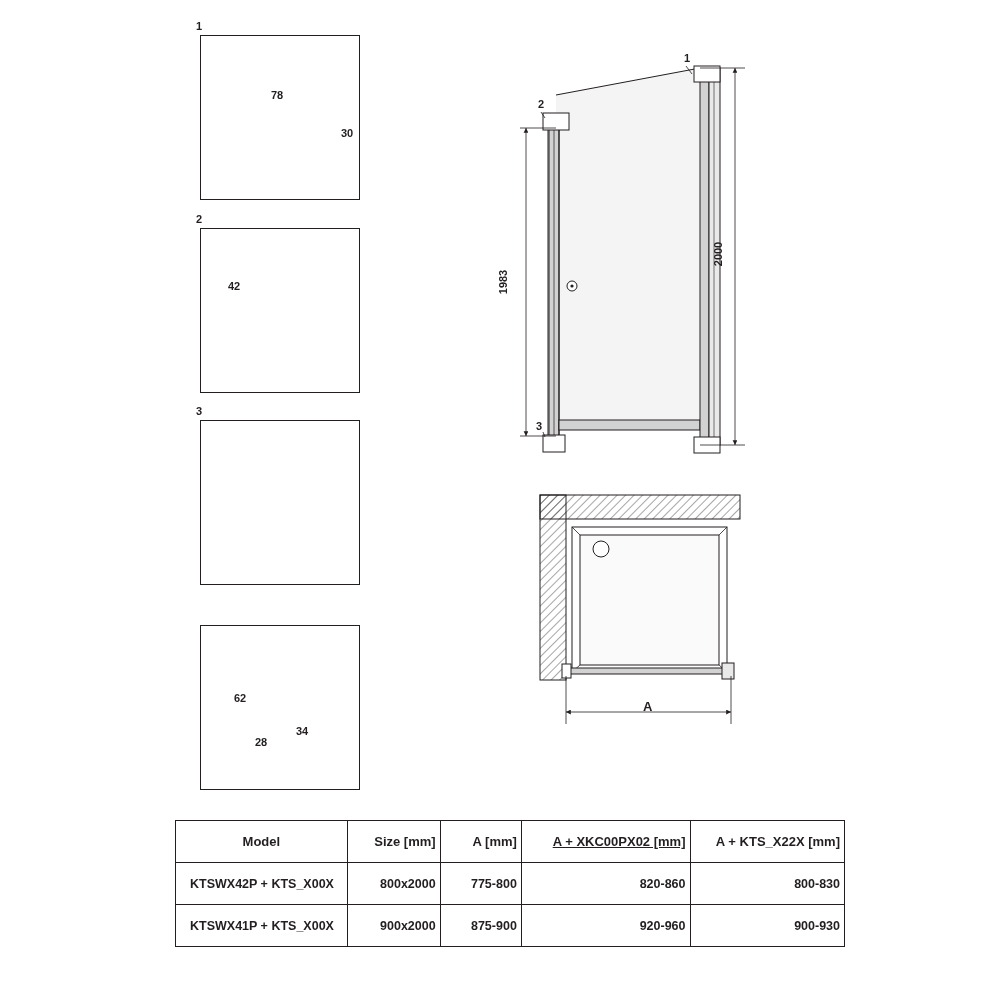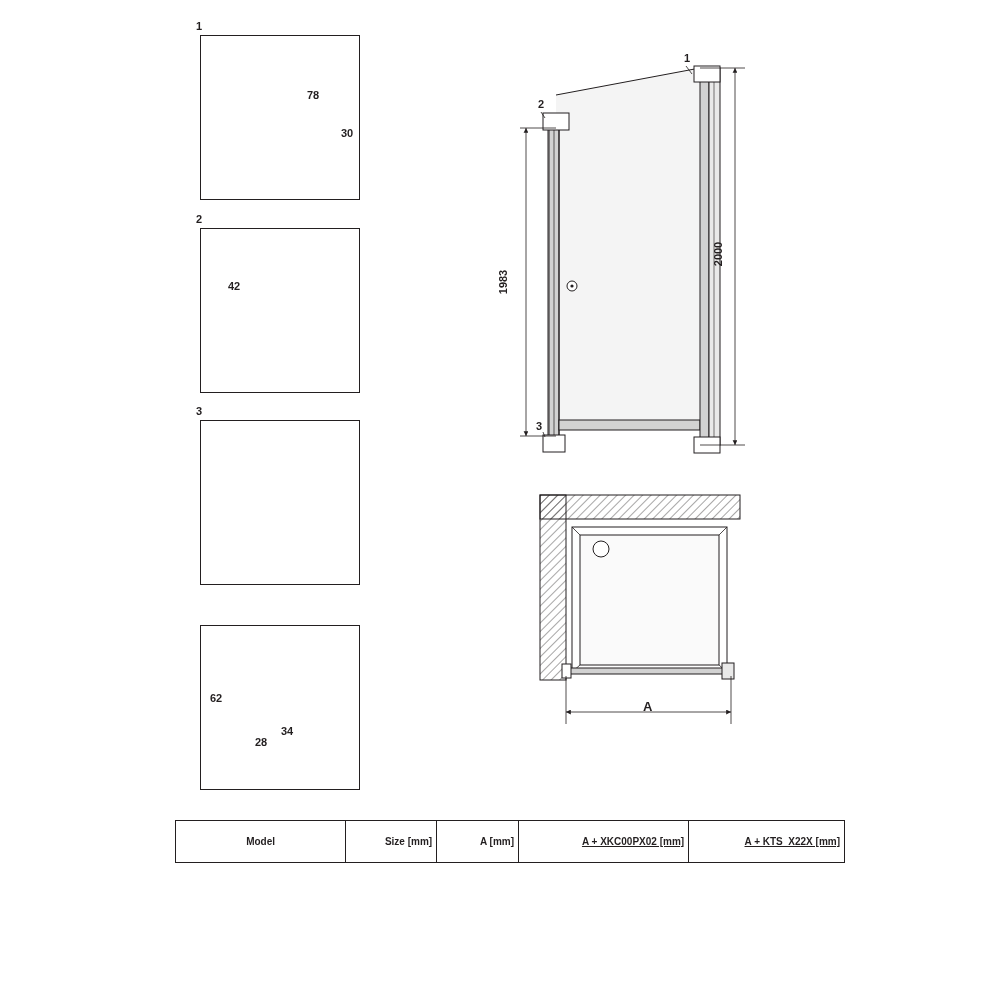--- a/index.html
+++ b/index.html
@@ -59,34 +59,34 @@
   }
   #spec-table th, #spec-table td {
     border: 1px solid #231f20;
     text-align: right;
     font-weight: bold;
     color: #231f20;
     height: 41px;
     padding: 0 4px;
   }
   #spec-table th {
-    font-size: 10px;
+    font-size: 13px;
   }
   #spec-table td.model-col {
     text-align: left;
     padding-left: 14px;
   }
   #spec-table th.model-col {
     text-align: center;
   }
   .col-model { width: 175px; }
   .col-size { width: 88px; }
   .col-a { width: 78px; margin-left: 24px; }
   .col-b { width: 172px; text-decoration: underline; }
-  .col-c { width: 157px; text-decoration: underline; }
+  .col-c { width: 157px; }
 </style>
 </head>
 <body>
 
 <div id="page">
 
   <svg class="overlay" viewBox="0 0 1000 1000">
     <defs>
       <marker id="arrS" markerWidth="8" markerHeight="8" refX="6" refY="3" orient="auto">
         <path d="M0,0 L6,3 L0,6 z" fill="#231f20"></path>
@@ -249,28 +249,28 @@
   <div class="detail-num" style="left:196px; top:20px;">1</div>
 
   <div class="detail-box" style="left:200px; top:228px; width:160px; height:165px;"></div>
   <div class="detail-num" style="left:196px; top:213px;">2</div>
 
   <div class="detail-box" style="left:200px; top:420px; width:160px; height:165px;"></div>
   <div class="detail-num" style="left:196px; top:405px;">3</div>
 
   <div class="detail-box" style="left:200px; top:625px; width:160px; height:165px;"></div>
 
-  <div class="dim-text" style="left:271px; top:89px;margin-left:36px;">78</div>
+  <div class="dim-text" style="left:271px; top:89px;">78</div>
   <div class="dim-text" style="left:341px; top:127px;">30</div>
 
   <div class="dim-text" style="left:228px; top:280px;">42</div>
 
-  <div class="dim-text" style="left:210px; top:692px;">62</div>
+  <div class="dim-text" style="left:234px; top:692px;">62</div>
   <div class="dim-text" style="left:255px; top:736px;">28</div>
-  <div class="dim-text" style="left:281px; top:725px;">34</div>
+  <div class="dim-text" style="left:296px; top:725px;">34</div>
 
   <div class="dim-text" style="left:684px; top:52px;">1</div>
   <div class="dim-text" style="left:538px; top:98px;">2</div>
   <div class="dim-text" style="left:536px; top:420px;">3</div>
 
   <div class="dim-text vert" style="left:706px; top:248px; transform: rotate(-90deg);">2000</div>
   <div class="dim-text vert" style="left:491px; top:276px; transform: rotate(-90deg);">1983</div>
 
   <div class="dim-text" style="left:643px; top:699px; font-size:13px;">A</div>
 
@@ -278,16 +278,30 @@
     <thead>
       <tr>
         <th class="model-col col-model">Model</th>
         <th class="col-size">Size [mm]</th>
         <th class="col-a">A [mm]</th>
         <th class="col-b">A + XKC00PX02 [mm]</th>
         <th class="col-c">A + KTS_X22X [mm]</th>
       </tr>
     </thead>
     <tbody>
+      <tr>
+        <td class="model-col">KTSWX42P + KTS_X00X</td>
+        <td>800x2000</td>
+        <td>775-800</td>
+        <td>820-860</td>
+        <td>800-830</td>
+      </tr>
+      <tr>
+        <td class="model-col">KTSWX41P + KTS_X00X</td>
+        <td>900x2000</td>
+        <td>875-900</td>
+        <td>920-960</td>
+        <td>900-930</td>
+      </tr>
     </tbody>
   </table>
 
 </div>
 
 </body></html>

